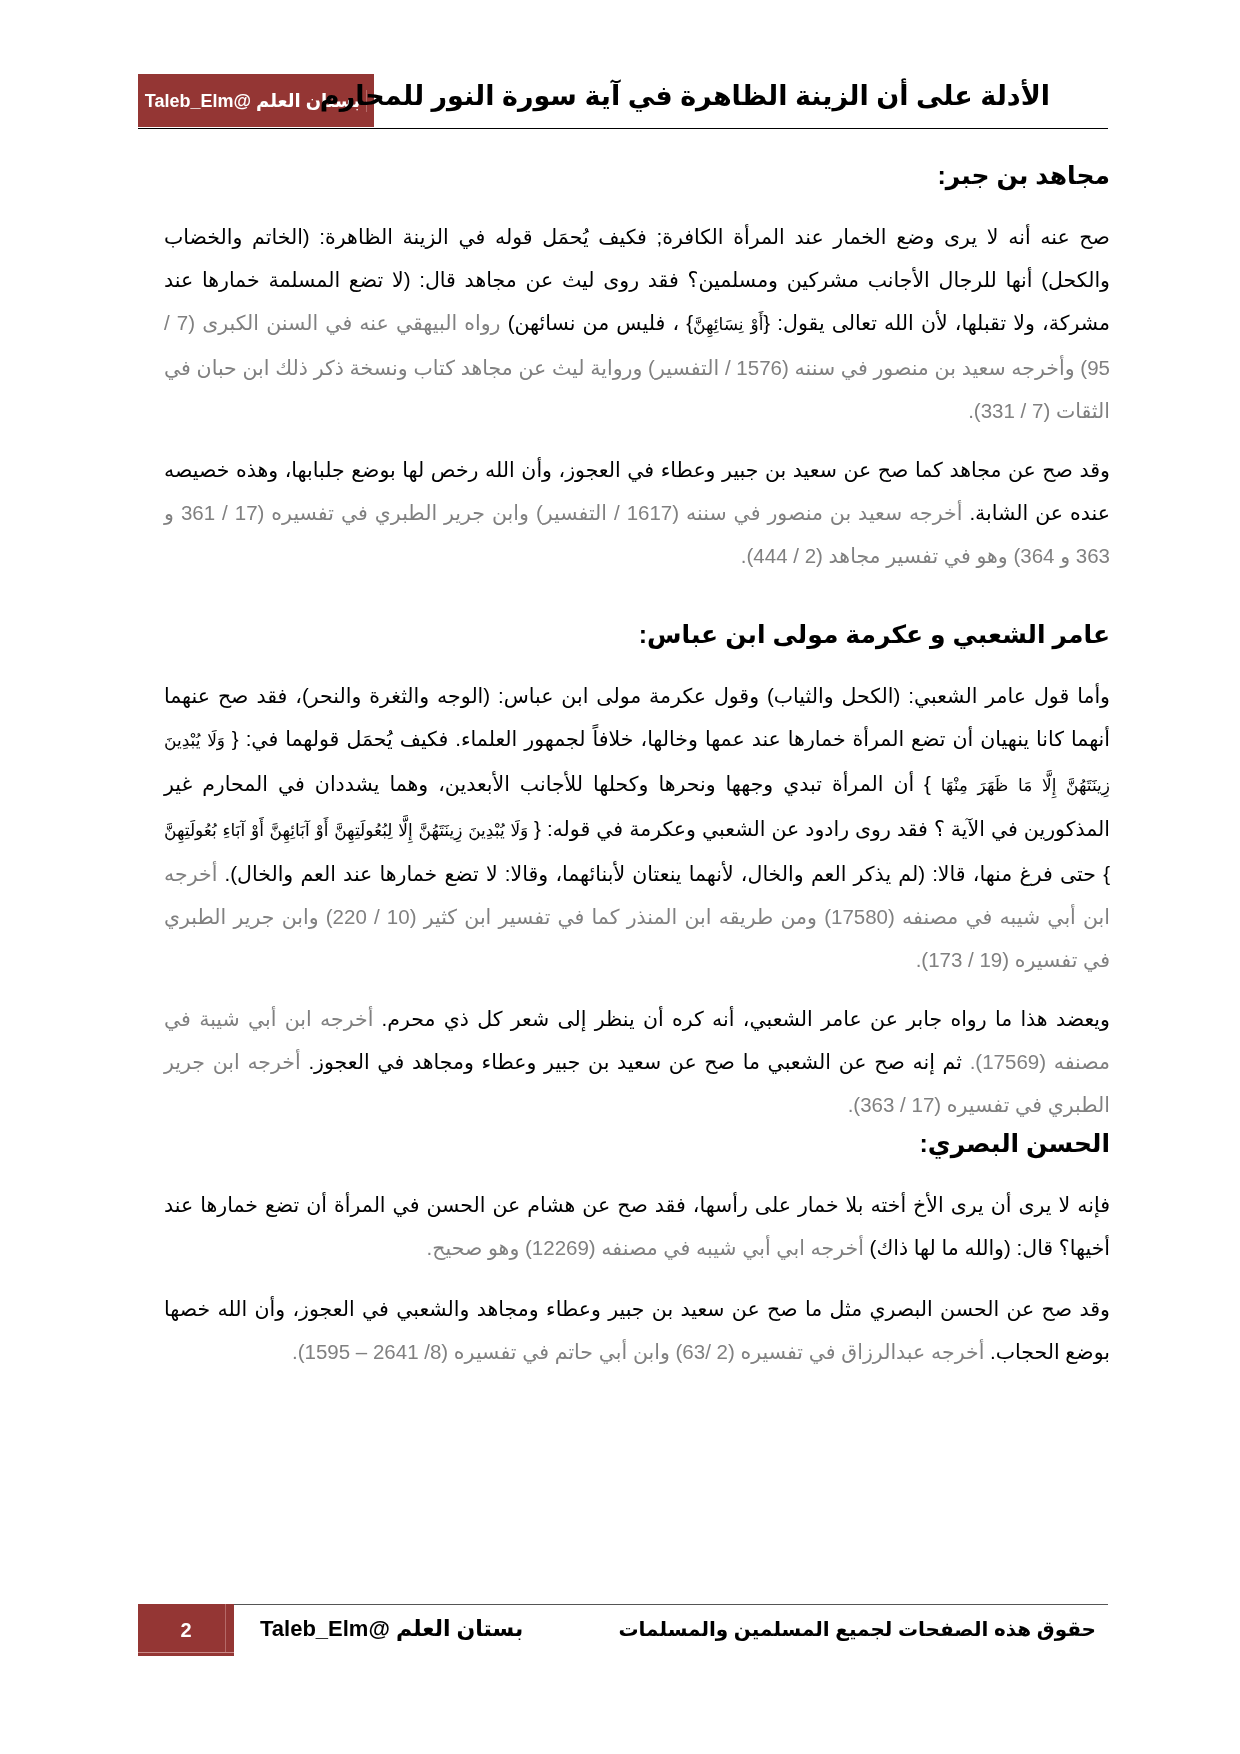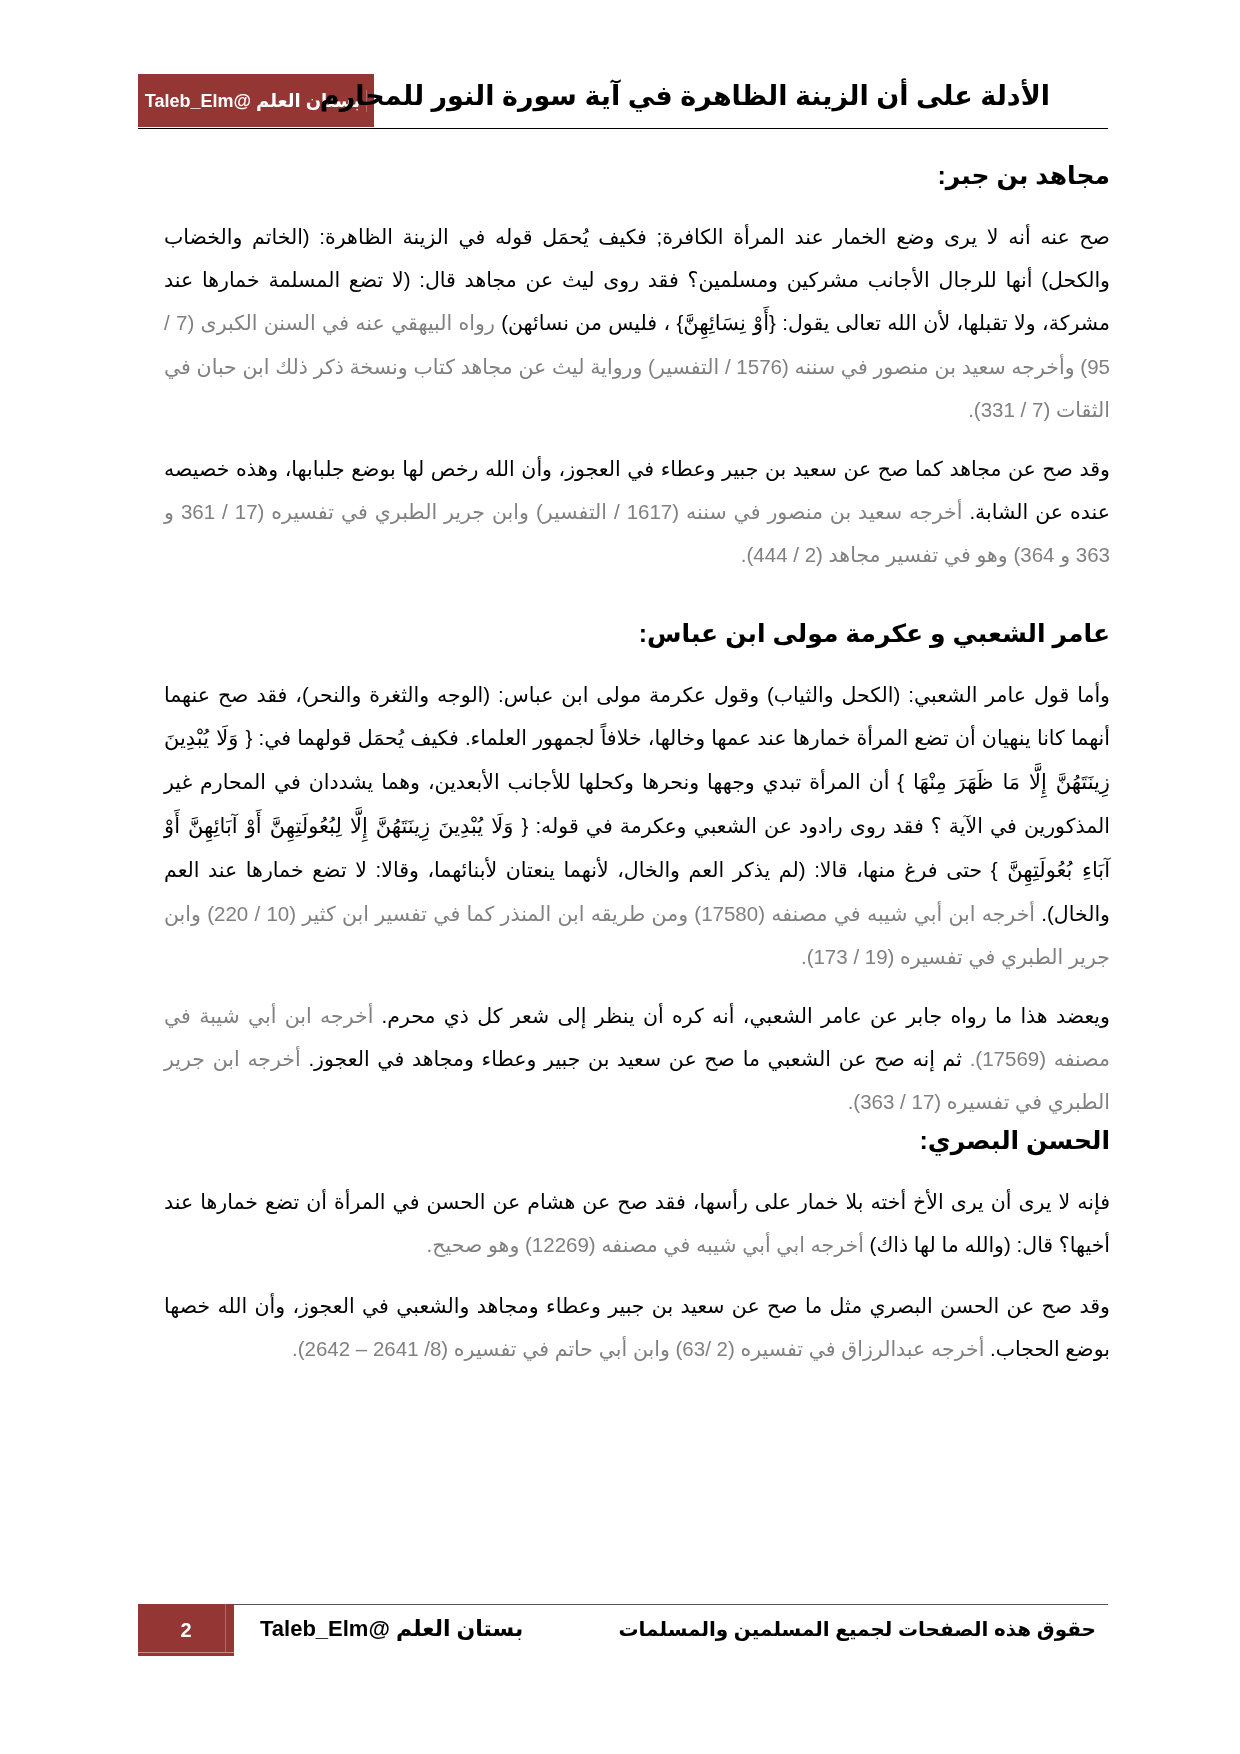--- a/index.html
+++ b/index.html
@@ -12,21 +12,21 @@
                 display: flex; align-items: center; justify-content: center; direction: rtl; }
   .header-box .inner { border-right: 1px solid #b56a68; padding-right: 6px; }
   .header-title { position: absolute; right: 58px; top: 6px; font-size: 27px; font-weight: bold;
                   direction: rtl; white-space: nowrap; }
   .header-rule { position: absolute; left: 0; top: 54px; width: 970px; height: 1px; background: #000; }
 
   .content { position: absolute; left: 164px; top: 148px; width: 946px; direction: rtl; text-align: justify; }
   h2 { font-size: 25px; font-weight: bold; margin: 0; line-height: 1.4; }
   p { font-size: 20.5px; line-height: 43px; margin: 0; text-align: justify; }
   .gray { color: #808080; }
-  .quran { font-family: "DejaVu Serif", serif; font-size: 21px; }
+  .quran { font-family: "DejaVu Serif", serif; font-size: 17px; }
 
   .sec1-h { margin-top: 10px; }
   .sec1-p1 { margin-top: 22px; }
   .sec1-p2 { margin-top: 16px; }
   .sec2-h { margin-top: 40px; }
   .sec2-p1 { margin-top: 22px; }
   .sec2-p2 { margin-top: 16px; }
   .sec3-h { }
   .sec3-p1 { margin-top: 22px; line-height: 43px; }
   .sec3-p1 .l3 { line-height: 34px; }
@@ -60,21 +60,21 @@
   <h2 class="sec1-h">مجاهد بن جبر:</h2>
   <p class="sec1-p1"><span>صح عنه أنه لا يرى وضع الخمار عند المرأة الكافرة; فكيف يُحمَل قوله في الزينة الظاهرة: (الخاتم والخضاب والكحل) أنها للرجال الأجانب مشركين ومسلمين؟ فقد روى ليث عن مجاهد قال: (لا تضع المسلمة خمارها عند مشركة، ولا تقبلها، لأن الله تعالى يقول: {</span><span class="quran">أَوْ نِسَائِهِنَّ</span><span>} ، فليس من نسائهن)</span><span class="gray"> رواه البيهقي عنه في السنن الكبرى (7 / 95) وأخرجه سعيد بن منصور في سننه (1576 / التفسير) ورواية ليث عن مجاهد كتاب ونسخة ذكر ذلك ابن حبان في الثقات (7 / 331).</span></p>
   <p class="sec1-p2"><span>وقد صح عن مجاهد كما صح عن سعيد بن جبير وعطاء في العجوز، وأن الله رخص لها بوضع جلبابها، وهذه خصيصه عنده عن الشابة.</span><span class="gray"> أخرجه سعيد بن منصور في سننه (1617 / التفسير) وابن جرير الطبري في تفسيره (17 / 361 و 363 و 364) وهو في تفسير مجاهد (2 / 444).</span></p>
 
   <h2 class="sec2-h">عامر الشعبي و عكرمة مولى ابن عباس:</h2>
   <p class="sec2-p1"><span>وأما قول عامر الشعبي: (الكحل والثياب) وقول عكرمة مولى ابن عباس: (الوجه والثغرة والنحر)، فقد صح عنهما أنهما كانا ينهيان أن تضع المرأة خمارها عند عمها وخالها، خلافاً لجمهور العلماء. فكيف يُحمَل قولهما في: {</span><span class="quran"> وَلَا يُبْدِينَ زِينَتَهُنَّ إِلَّا مَا ظَهَرَ مِنْهَا </span><span>} أن المرأة تبدي وجهها ونحرها وكحلها للأجانب الأبعدين، وهما يشددان في المحارم غير المذكورين في الآية ؟ فقد روى رادود عن الشعبي وعكرمة في قوله: {</span><span class="quran"> وَلَا يُبْدِينَ زِينَتَهُنَّ إِلَّا لِبُعُولَتِهِنَّ أَوْ آبَائِهِنَّ أَوْ آبَاءِ بُعُولَتِهِنَّ </span><span>} حتى فرغ منها، قالا: (لم يذكر العم والخال، لأنهما ينعتان لأبنائهما، وقالا: لا تضع خمارها عند العم والخال).</span><span class="gray"> أخرجه ابن أبي شيبه في مصنفه (17580) ومن طريقه ابن المنذر كما في تفسير ابن كثير (10 / 220) وابن جرير الطبري في تفسيره (19 / 173).</span></p>
   <p class="sec2-p2"><span>ويعضد هذا ما رواه جابر عن عامر الشعبي، أنه كره أن ينظر إلى شعر كل ذي محرم.</span><span class="gray"> أخرجه ابن أبي شيبة في مصنفه (17569).</span><span> ثم إنه صح عن الشعبي ما صح عن سعيد بن جبير وعطاء ومجاهد في العجوز.</span><span class="gray"> أخرجه ابن جرير الطبري في تفسيره (17 / 363).</span></p>
 
   <h2 class="sec3-h">الحسن البصري:</h2>
   <p class="sec3-p1"><span>فإنه لا يرى أن يرى الأخ أخته بلا خمار على رأسها، فقد صح عن هشام عن الحسن في المرأة أن تضع خمارها عند أخيها؟ قال: (والله ما لها ذاك)</span><span class="gray"> أخرجه ابي أبي شيبه في مصنفه (12269) وهو صحيح.</span><br></p>
-  <p class="sec3-p2"><span>وقد صح عن الحسن البصري مثل ما صح عن سعيد بن جبير وعطاء ومجاهد والشعبي في العجوز، وأن الله خصها بوضع الحجاب.</span><span class="gray"> أخرجه عبدالرزاق في تفسيره (2 /63) وابن أبي حاتم في تفسيره (8/ 2641 – 2642).</span></p>
+  <p class="sec3-p2"><span>وقد صح عن الحسن البصري مثل ما صح عن سعيد بن جبير وعطاء ومجاهد والشعبي في العجوز، وأن الله خصها بوضع الحجاب.</span><span class="gray"> أخرجه عبدالرزاق في تفسيره (2 /63) وابن أبي حاتم في تفسيره (8/ 2641 – 1595).</span></p>
 
 </div>
 
 <div class="footer">
   <div class="footer-rule"></div>
   <div class="footer-box">
     <span>2</span>
     <div class="sep"></div>
     <div class="hl"></div>
   </div>

